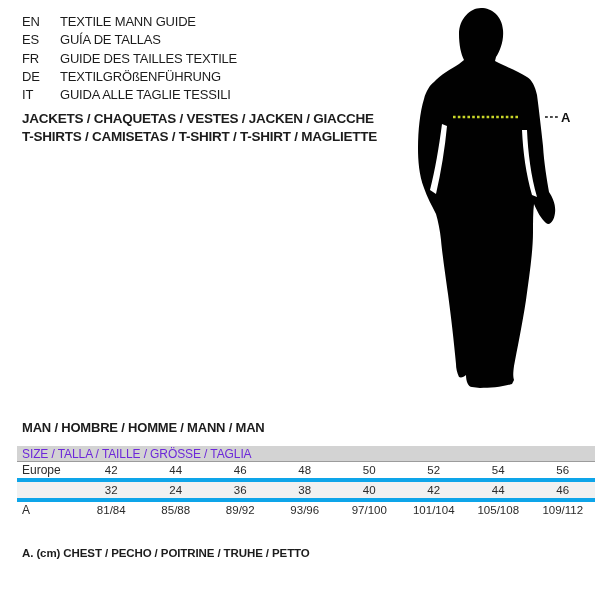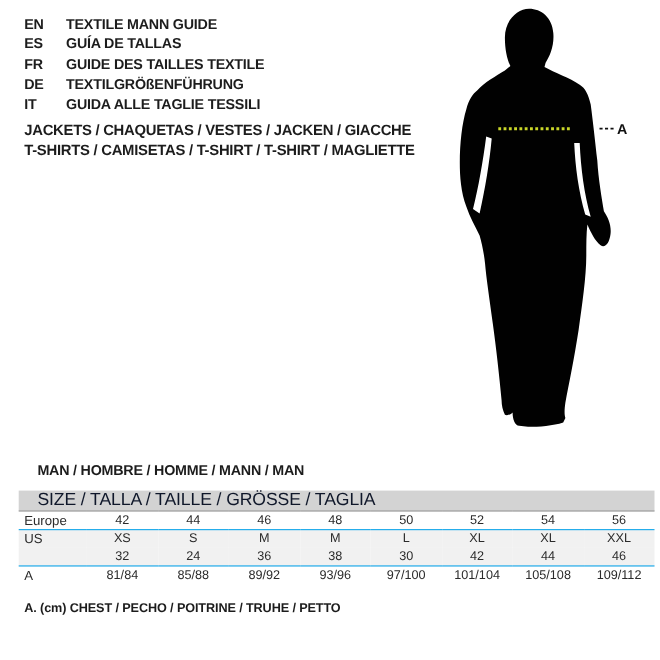--- a/index.html
+++ b/index.html
@@ -3,46 +3,46 @@
 <meta charset="utf-8">
 <style>
   html,body{margin:0;padding:0;background:#ffffff;}
   .canvas{
     position:relative;width:600px;height:600px;background:#ffffff;overflow:hidden;
     font-family:"Liberation Sans",sans-serif;color:#1c1c1c;
     -webkit-font-smoothing:antialiased;
   }
   
   .lang-list{position:absolute;left:22px;top:13px;}
-  .lang-row{display:flex;line-height:18.3px;font-size:13px;font-weight:bold;letter-spacing:-0.2px;}
+  .lang-row{display:flex;line-height:18.3px;font-size:13px;font-weight:normal;letter-spacing:-0.2px;}
   .lang-code{width:38px;flex:0 0 38px;}
   
   .categories{position:absolute;left:22px;top:110px;font-size:13.5px;font-weight:bold;
     line-height:17.5px;letter-spacing:-0.25px;}
   
   .figure-wrap{position:absolute;left:400px;top:0;width:200px;height:400px;}
   .figure-wrap svg{display:block;}
   
-  .section-title{position:absolute;left:34px;top:420px;font-size:13px;font-weight:bold;letter-spacing:-0.2px;}
+  .section-title{position:absolute;left:22px;top:420px;font-size:13px;font-weight:bold;letter-spacing:-0.2px;}
   
   table.size-table{
     position:absolute;left:17px;top:446px;width:578px;
     border-collapse:collapse;table-layout:fixed;
     font-size:11.5px;color:#2b2b2b;
   }
   table.size-table col.lbl{width:62px;}
   table.size-table th{
     background:#d3d3d3;font-weight:normal;text-align:left;
-    font-size:16px;color:#0f172a;height:15px;padding:0 0 0 17px;
+    font-size:12px;color:#6d28d9;height:15px;padding:0 0 0 5px;
     border-bottom:1px solid #9c9c9c;letter-spacing:-0.1px;
   }
   table.size-table td{height:16px;text-align:center;padding:0;}
   table.size-table td.rowlabel{text-align:left;padding-left:5px;font-size:12px;}
   table.size-table tr.shaded td{background:#f1f1f1;}
-  table.size-table tr.line-below td{border-bottom:1px solid #0ea5e9;}
+  table.size-table tr.line-below td{border-bottom:4px solid #0ea5e9;}
   
   .footnote{position:absolute;left:22px;top:547px;font-size:11.5px;font-weight:bold;letter-spacing:-0.1px;}
 </style>
 </head>
 <body>
 
 <div class="canvas">
 
   <div class="lang-list">
       <div class="lang-row">
@@ -143,38 +143,27 @@
           <td class="rowlabel">Europe</td>
           <td>42</td>
           <td>44</td>
           <td>46</td>
           <td>48</td>
           <td>50</td>
           <td>52</td>
           <td>54</td>
           <td>56</td>
         </tr>
-        <tr class="shaded ">
-          <td class="rowlabel">US</td>
-          <td>XS</td>
-          <td>S</td>
-          <td>M</td>
-          <td>M</td>
-          <td>L</td>
-          <td>XL</td>
-          <td>XL</td>
-          <td>XXL</td>
-        </tr>
         <tr class="shaded line-below">
           <td class="rowlabel"></td>
           <td>32</td>
           <td>24</td>
           <td>36</td>
           <td>38</td>
-          <td>30</td>
+          <td>40</td>
           <td>42</td>
           <td>44</td>
           <td>46</td>
         </tr>
         <tr class="">
           <td class="rowlabel">A</td>
           <td>81/84</td>
           <td>85/88</td>
           <td>89/92</td>
           <td>93/96</td>

